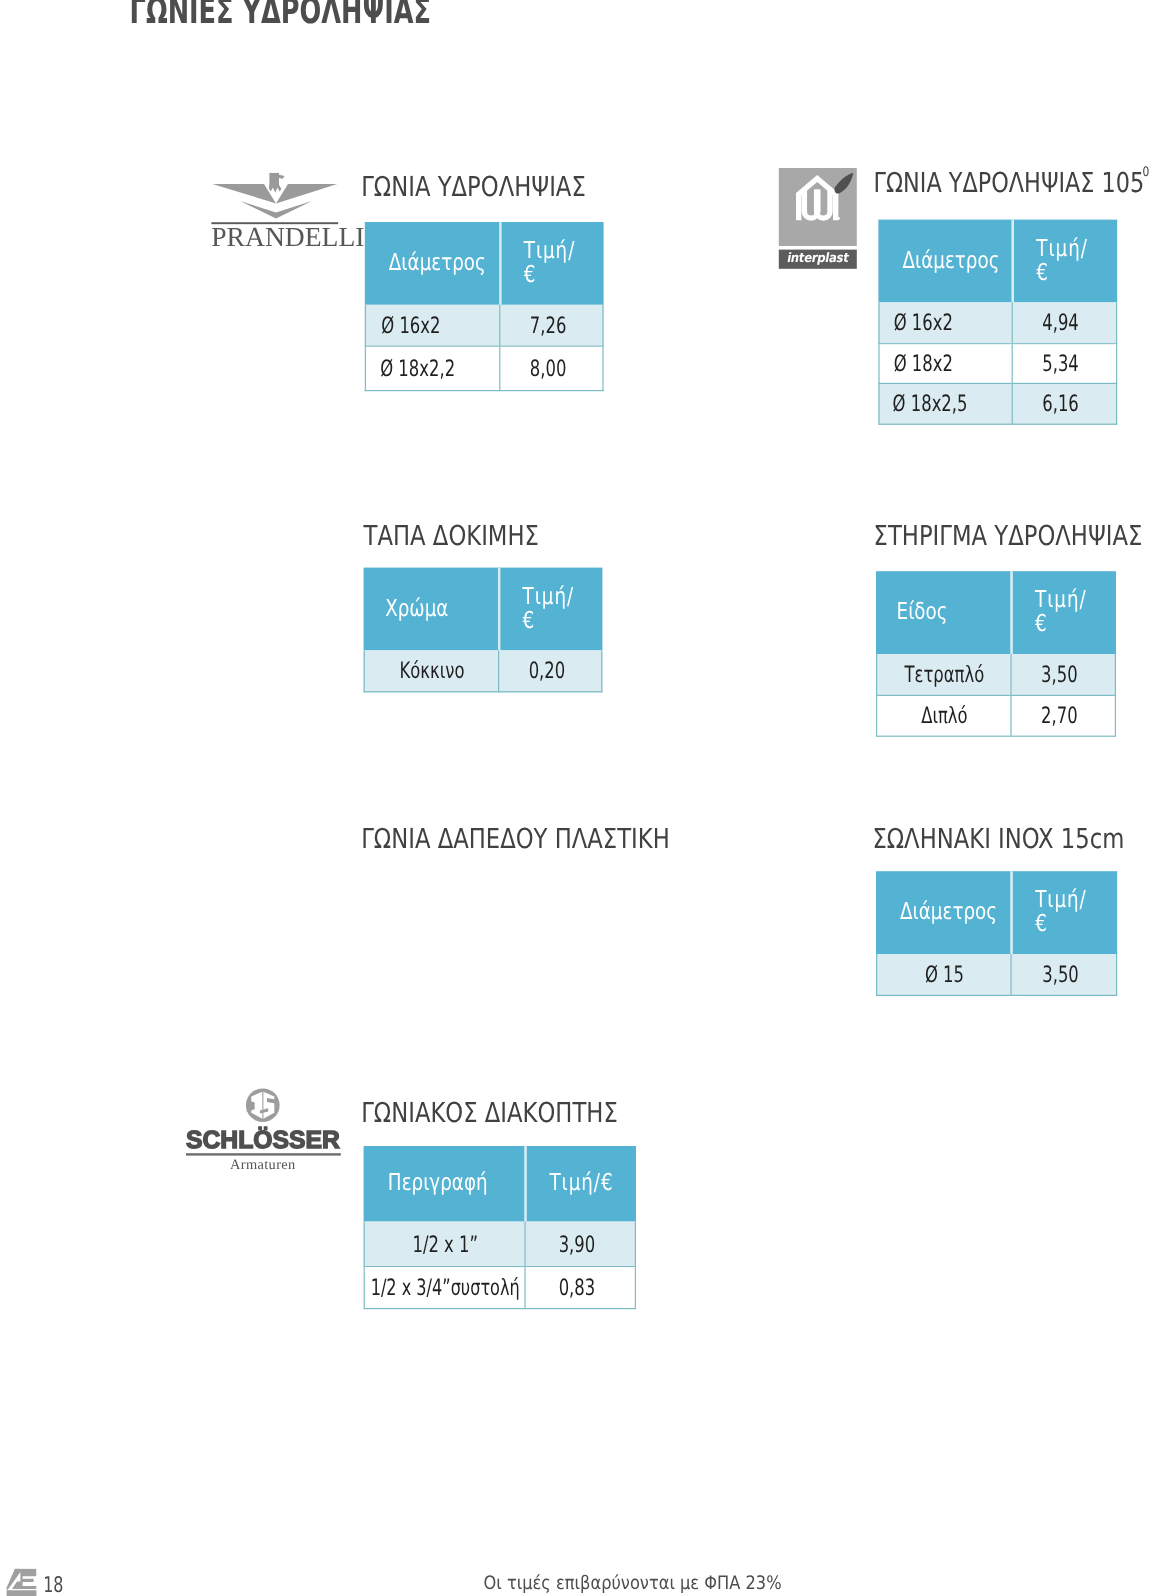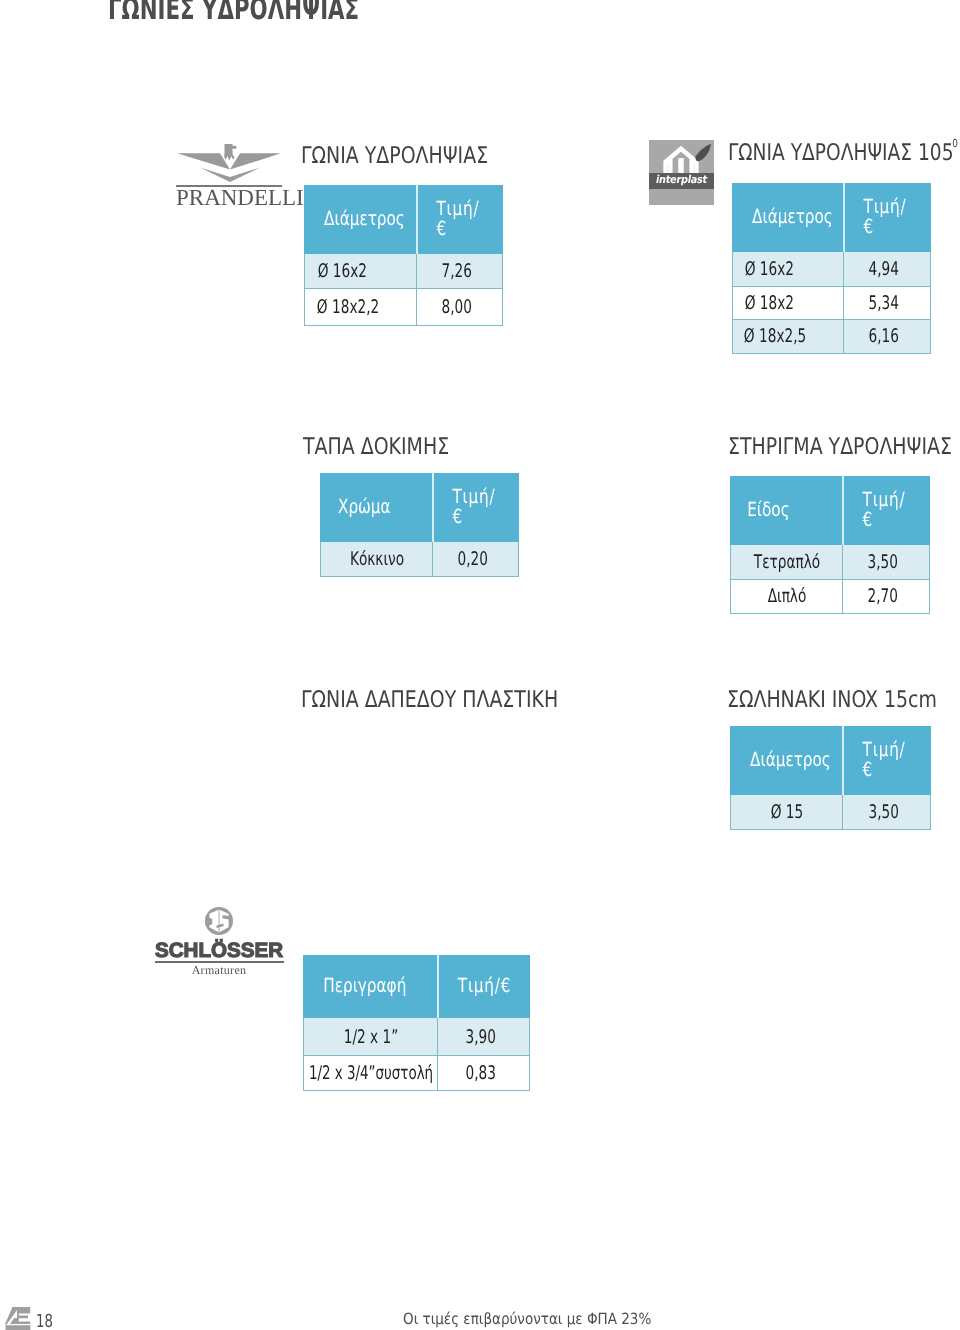--- a/index.html
+++ b/index.html
@@ -114,21 +114,21 @@
         <td class="shift-s" style="height:36px">
             <span>Ø 18x2,2</span>
           </td>
         <td style="height:36px">
             <span>8,00</span>
           </td>
       </tr>
     </tbody>
   </table>
 
-  <div class="abs" style="left:649px;top:140px;width:65px;height:49px">
+  <div class="abs" style="left:649px;top:140px;width:65px;height:84px">
     <div class="ip-box">
       <svg width="65" height="50" viewBox="0 0 65 50">
         <g fill="none" stroke="#ffffff" stroke-width="4.5" stroke-linecap="butt">
           <path d="M16.6 43.5 L16.6 21.8 L32.0 8.8 L47.4 21.8 L47.4 43.5"></path>
           <path d="M21.3 18.0 L21.3 36.2 A5.6 5.6 0 0 0 32.5 36.2 L32.5 18.0"></path>
           <path d="M31.5 18.0 L31.5 36.2 A5.6 5.6 0 0 0 42.7 36.2 L42.7 18.0"></path>
         </g>
         <circle cx="49.8" cy="42" r="1.1" fill="#ffffff"></circle>
         <path d="M46.5 16.5 C52 8.5, 58.5 5.0, 62 4.0 C61 10.5, 57 18, 50.5 21 C48 22, 46 20.5, 46.5 16.5 Z" fill="#4f4f4f"></path>
       </svg>
@@ -175,21 +175,21 @@
         <td style="height:33px">
             <span>6,16</span>
           </td>
       </tr>
     </tbody>
   </table>
 
   <div class="abs" style="left:303px;top:436px">
     <span class="sec-title">ΤΑΠΑ ΔΟΚΙΜΗΣ</span>
   </div>
-  <table class="pt" style="position:absolute;left:320px;top:473px;width:199px">
+  <table class="pt" style="position:absolute;left:303px;top:473px;width:199px">
     <colgroup>
         <col style="width:112px">
         <col style="width:87px">
       </colgroup>
     <thead>
         <tr>
       <th style="height:39px"><span>Χρώμα</span></th>
       <th style="height:39px"><span>Τιμή/€</span></th>
     </tr>
       </thead>
@@ -276,20 +276,23 @@
       <path d="M2.6 10.5 L9.2 12.8 L9.2 18.4 L2.6 20.5 Z" fill="#9d9d9d"></path>
       <path d="M19.5 9.0 L26.5 10.3 L26.5 13.6 L19.5 12.4 Z" fill="#9d9d9d"></path>
       <path d="M13.5 19.5 L20.5 17.5 L20.5 20.3 L13.5 22.0 Z" fill="#9d9d9d"></path>
       <rect x="15.6" y="3.2" width="0.9" height="23.6" fill="#9d9d9d"></rect>
     </svg>
     <div class="abs sch-word" style="left:0px;top:35px;white-space:nowrap">SCHLÖSSER</div>
     <div class="abs" style="left:0px;top:55px;width:129px;height:1.6px;background:#6e6e6e"></div>
     <div class="abs sch-sub" style="left:0px;top:57.5px;width:128px;text-align:center">Armaturen</div>
   </div>
 
+  <div class="abs" style="left:301px;top:917px">
+    <span class="sec-title">ΓΩΝΙΑΚΟΣ ΔΙΑΚΟΠΤΗΣ</span>
+  </div>
   <table class="pt" style="position:absolute;left:303px;top:955px;width:227px">
     <colgroup>
         <col style="width:134px">
         <col style="width:93px">
       </colgroup>
     <thead>
         <tr>
       <th style="height:20px"><span>Περιγραφή</span></th>
       <th style="height:35px"><span>Τιμή/€</span></th>
     </tr>

